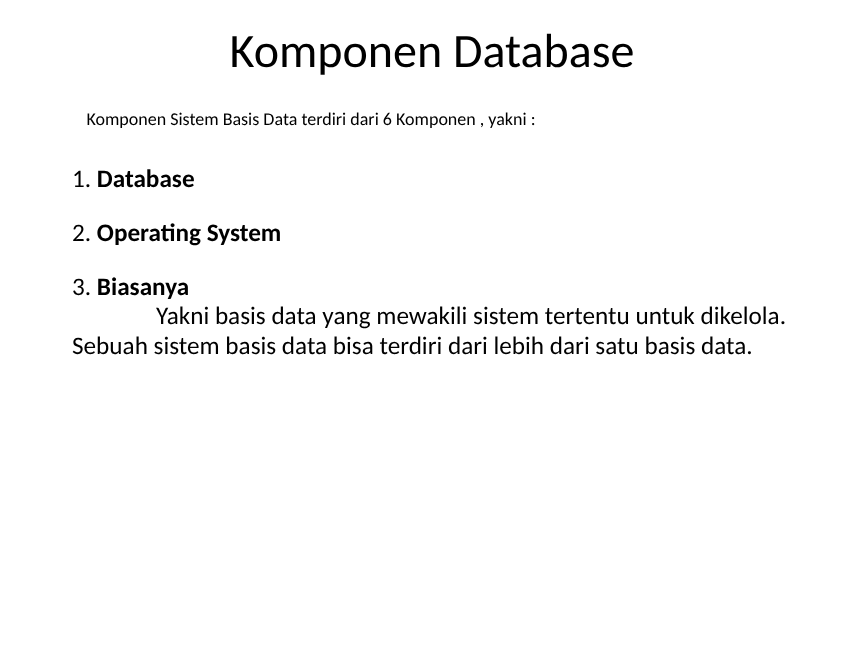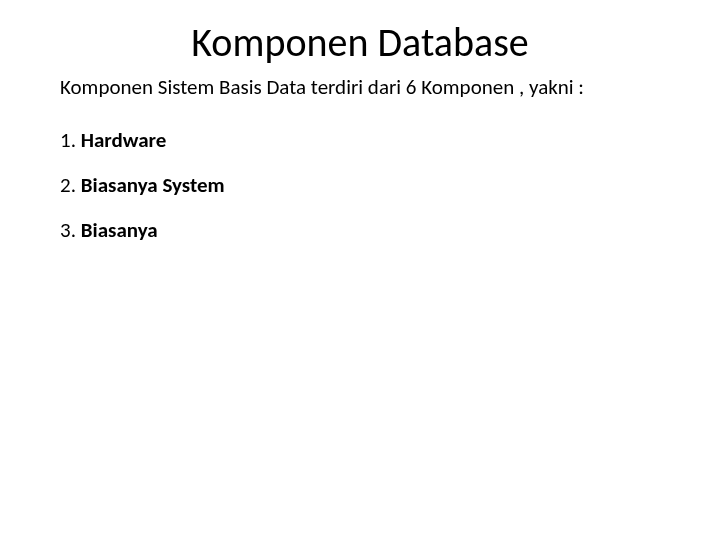--- a/index.html
+++ b/index.html
@@ -13,26 +13,26 @@
       overflow: hidden;
     }
     .slide {
       padding: 18px 60px 20px 60px;
       box-sizing: border-box;
     }
     .title {
       font-size: 40px;
       font-weight: 400;
       text-align: center;
-      margin: 0 0 8px 0;
+      margin: 0 0 24px 0;
       letter-spacing: 0px;
     }
     .intro {
-      font-size: 21px;
-      margin: 0 0 28px 0;
+      font-size: 15px;
+      margin: 0 0 28px 12px;
       line-height: 1.2;
     }
     .item {
       font-size: 21px;
       margin-bottom: 20px;
       line-height: 1.18;
     }
     .item-head {
       display: inline;
     }
@@ -48,23 +48,24 @@
     }
   </style>
 </head>
 <body>
 
 <div class="slide">
   <h1 class="title">Komponen Database</h1>
   <p class="intro">Komponen Sistem Basis Data terdiri dari 6 Komponen , yakni :</p>
 
   <div class="item">
-    <span class="item-head">1. </span><span class="item-title">Hardware</span>
+    <span class="item-head">1. </span><span class="item-title">Database</span>
   </div>
 
   <div class="item">
-    <span class="item-head">2. </span><span class="item-title">Biasanya System</span>
+    <span class="item-head">2. </span><span class="item-title">Operating System</span>
   </div>
 
   <div class="item">
     <span class="item-head">3. </span><span class="item-title">Biasanya</span>
+    <span class="item-body"><span class="indent"></span><span>Yakni basis data yang mewakili sistem tertentu untuk dikelola. Sebuah sistem basis data bisa terdiri dari lebih dari satu basis data.</span></span>
   </div>
 </div>
 
 </body></html>

